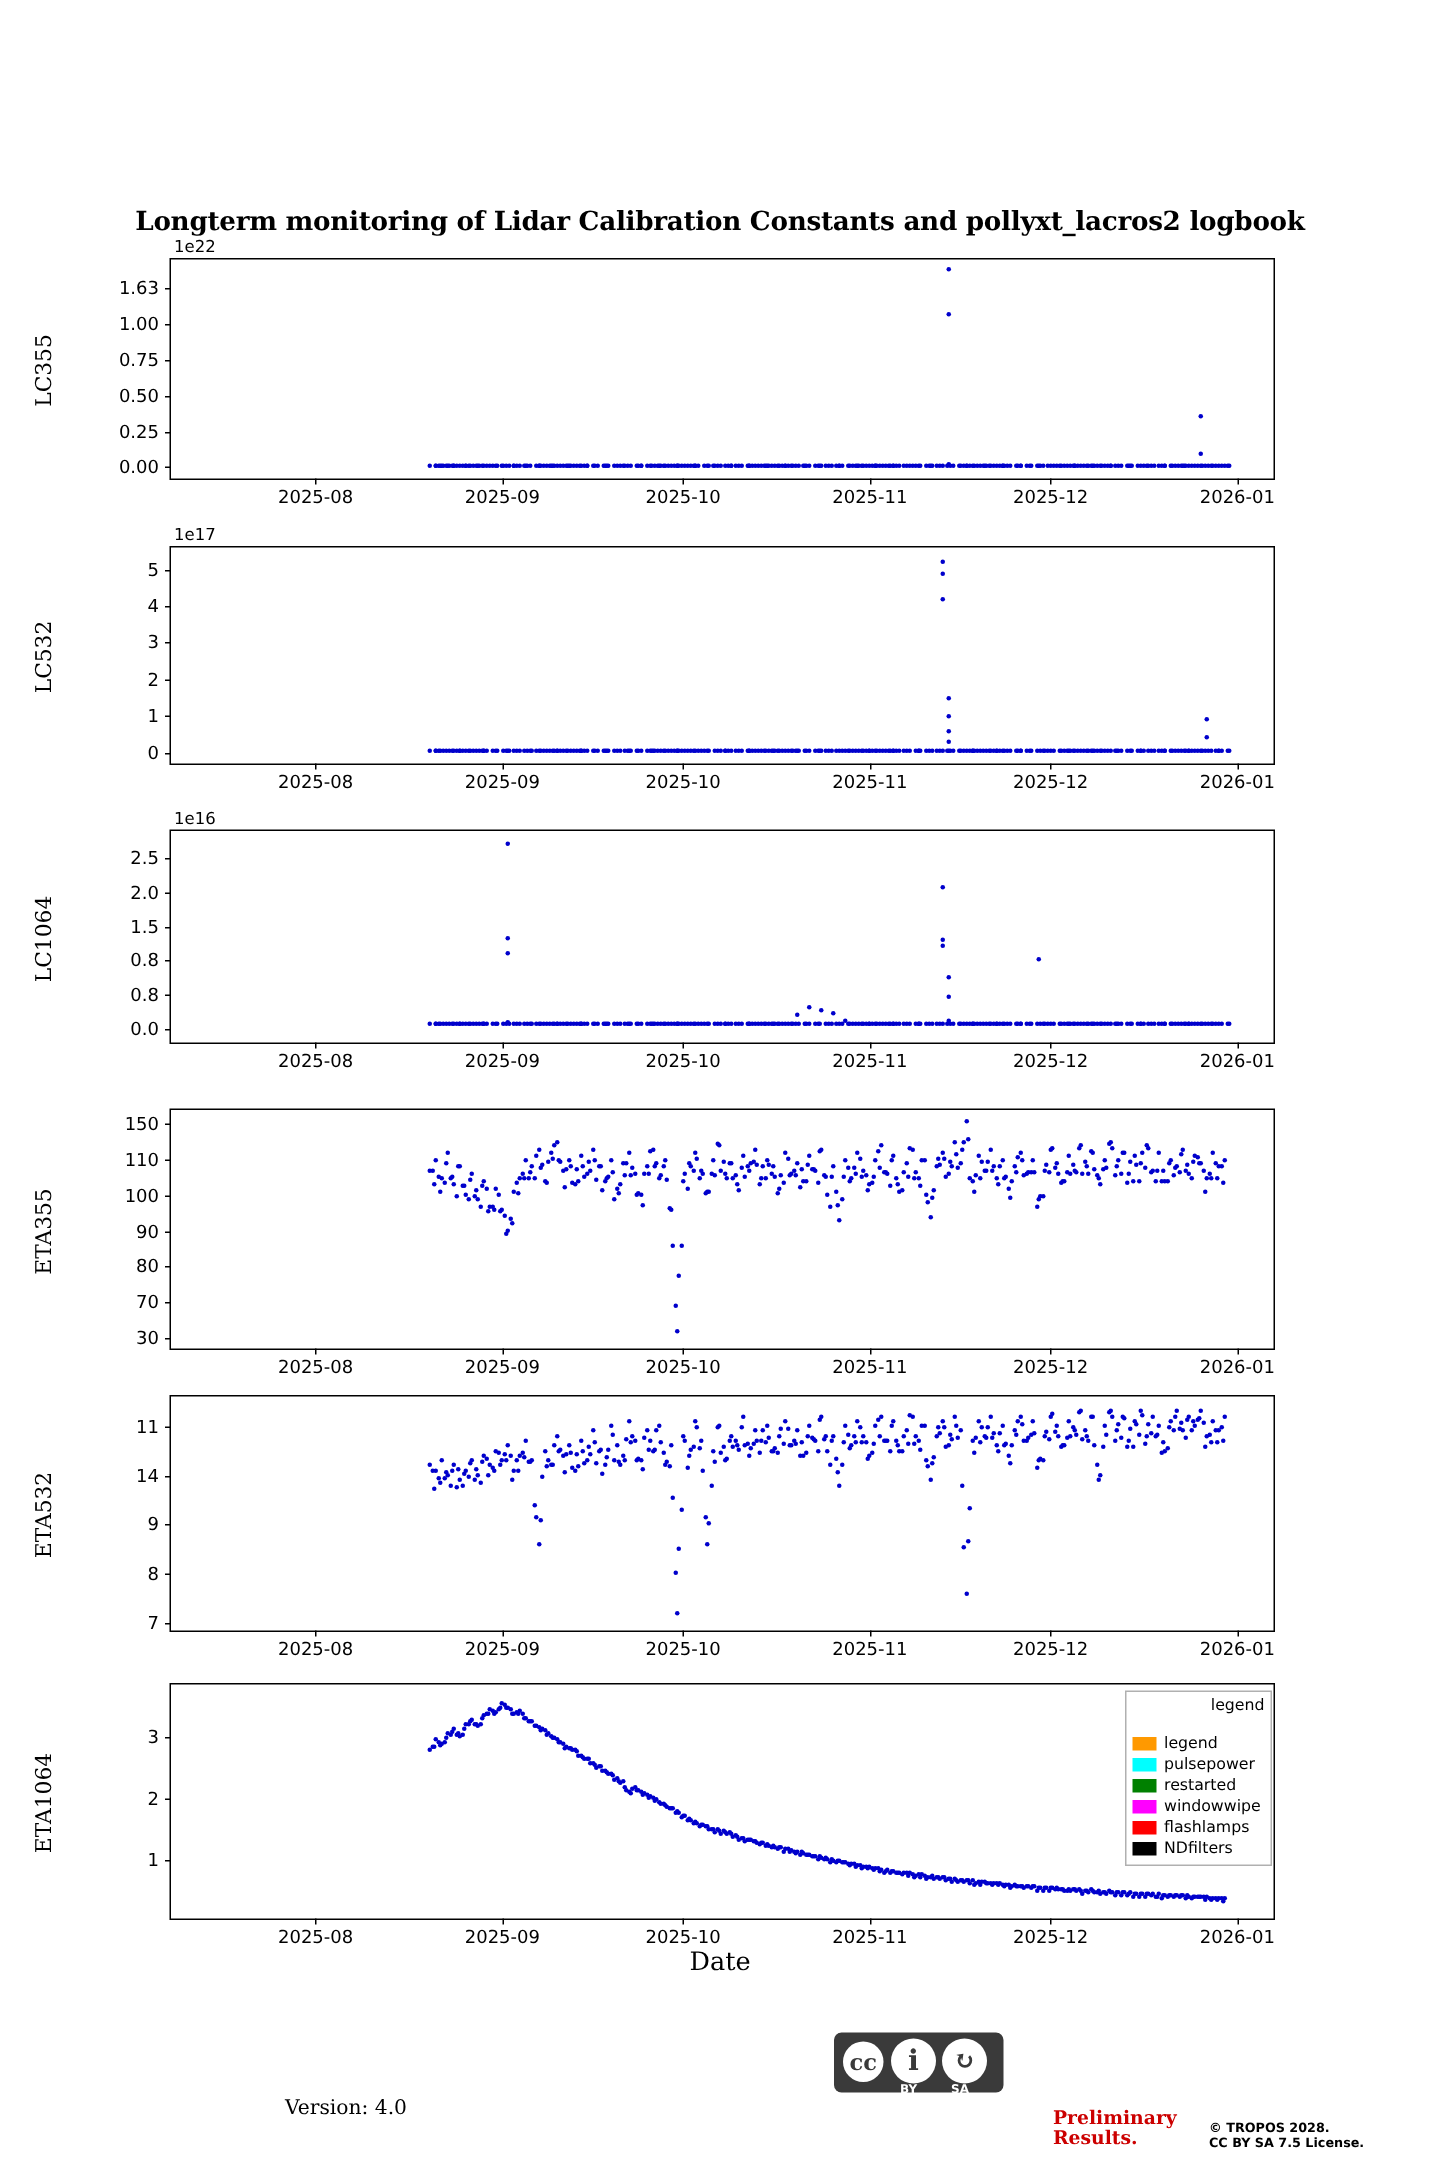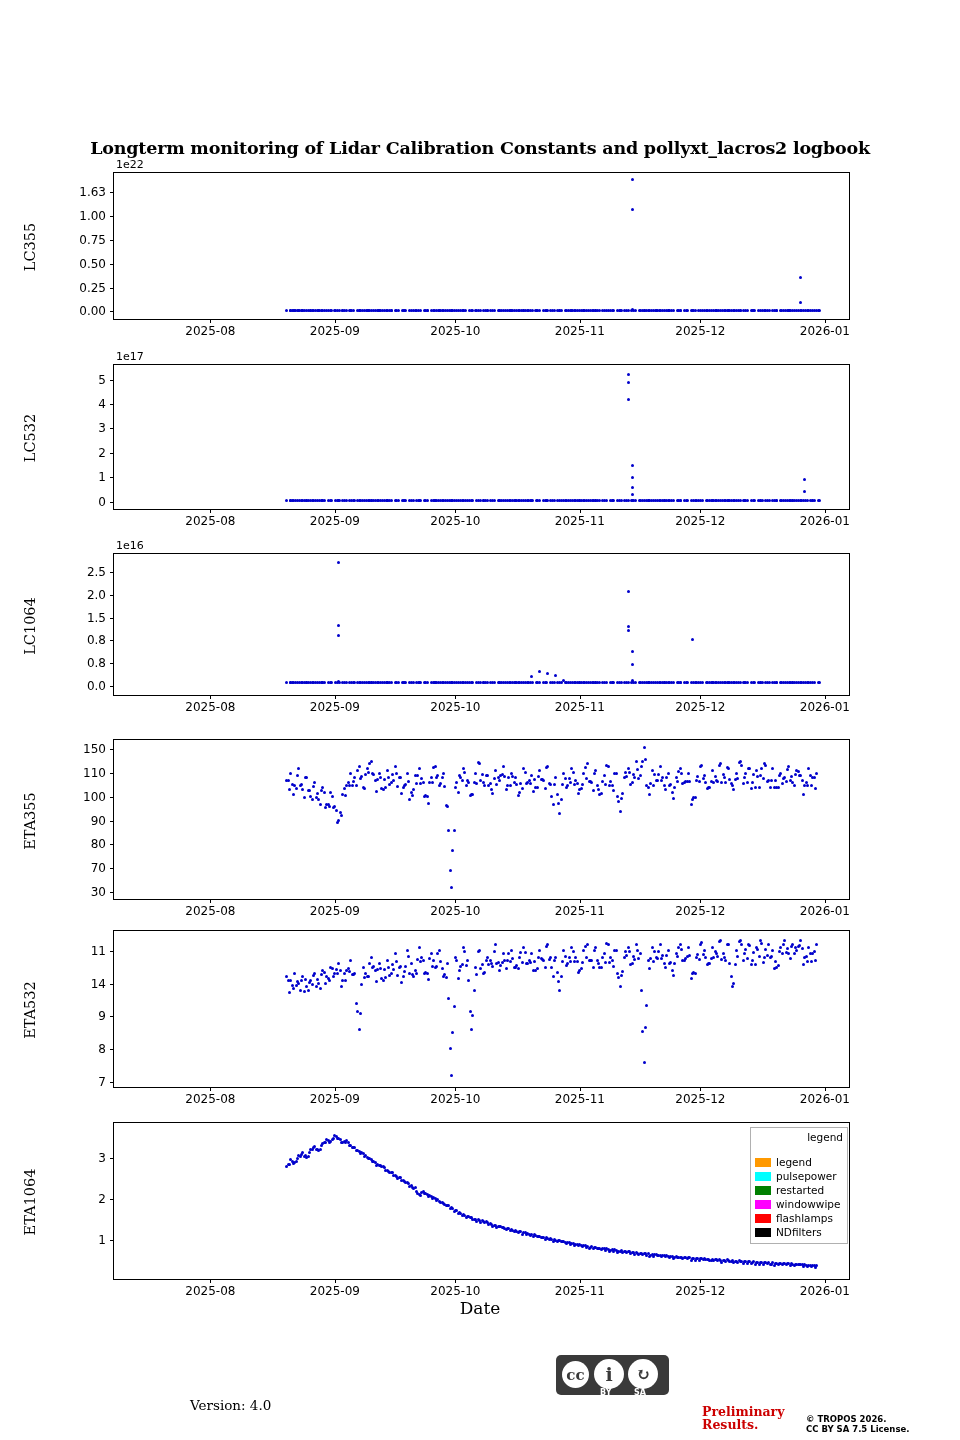--- a/index.html
+++ b/index.html
@@ -2506,15 +2506,15 @@
   <div class="cc-sub" style="left:44px;">BY</div>
   <div class="cc-sub" style="left:78px;">SA</div>
 </div>
 
 <div id="prelim">
     <div>Preliminary</div>
     <div>Results.</div>
   </div>
 
 <div id="copyright">
-  <div>© TROPOS 2026.</div>
+  <div>© TROPOS 2028.</div>
   <div>CC BY SA 7.5 License.</div>
 </div>
 
 </body></html>

